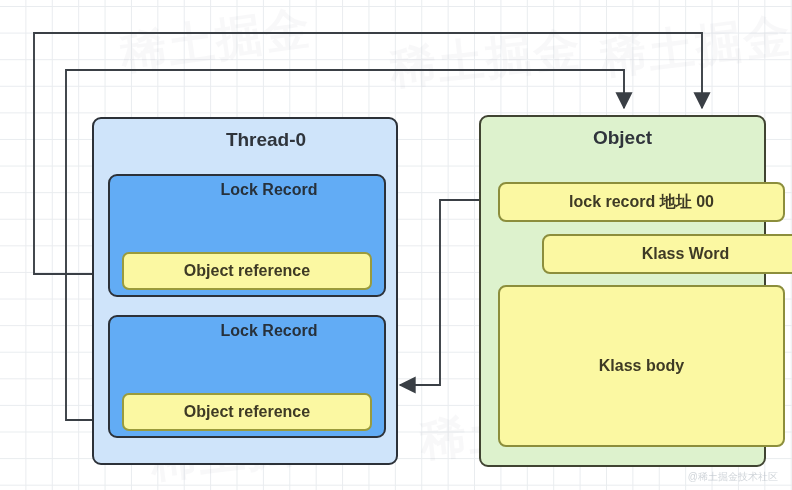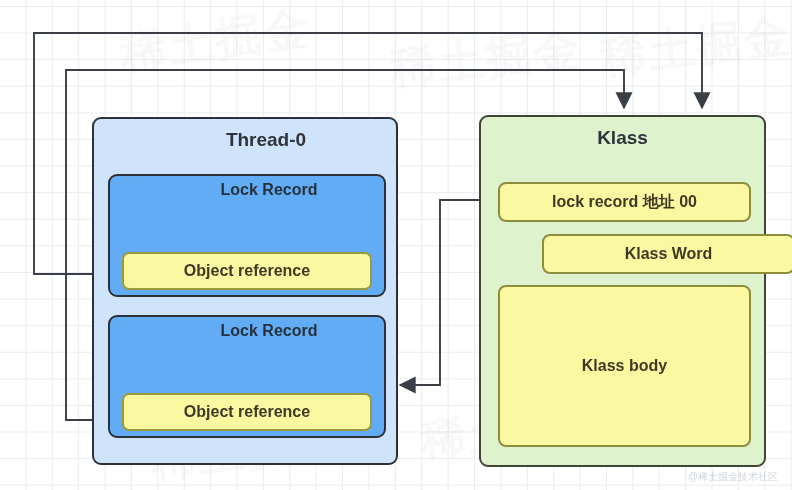--- a/index.html
+++ b/index.html
@@ -132,21 +132,21 @@
     left: 0;
     width: 100%;
     text-align: center;
     font-size: 19px;
     font-weight: bold;
     color: #2f343b;
   }
   .obj-row {
     position: absolute;
     left: 17px;
-    width: 253px;
+    width: 287px;
     background: #fbf8a2;
     border: 2px solid #8c8e3c;
     border-radius: 8px;
     box-sizing: border-box;
     display: flex;
     align-items: center;
     justify-content: center;
     font-size: 16px;
     font-weight: bold;
     color: #3e3a25;
@@ -205,20 +205,20 @@
       <div class="slot s-b">Object reference</div>
     </div>
 
     <div class="lock-record lr-2">
       <div class="lr-title">Lock Record</div>
       <div class="slot s-b">Object reference</div>
     </div>
   </div>
 
   <div class="object-box">
-    <div class="object-title">Klass</div>
+    <div class="object-title">Object</div>
     <div class="obj-row r-1">lock record 地址 00</div>
     <div class="obj-row r-2">Klass Word</div>
     <div class="obj-row r-3">Klass body</div>
   </div>
 
   <div class="corner-watermark">@稀土掘金技术社区</div>
 </div>
 
 </body></html>

